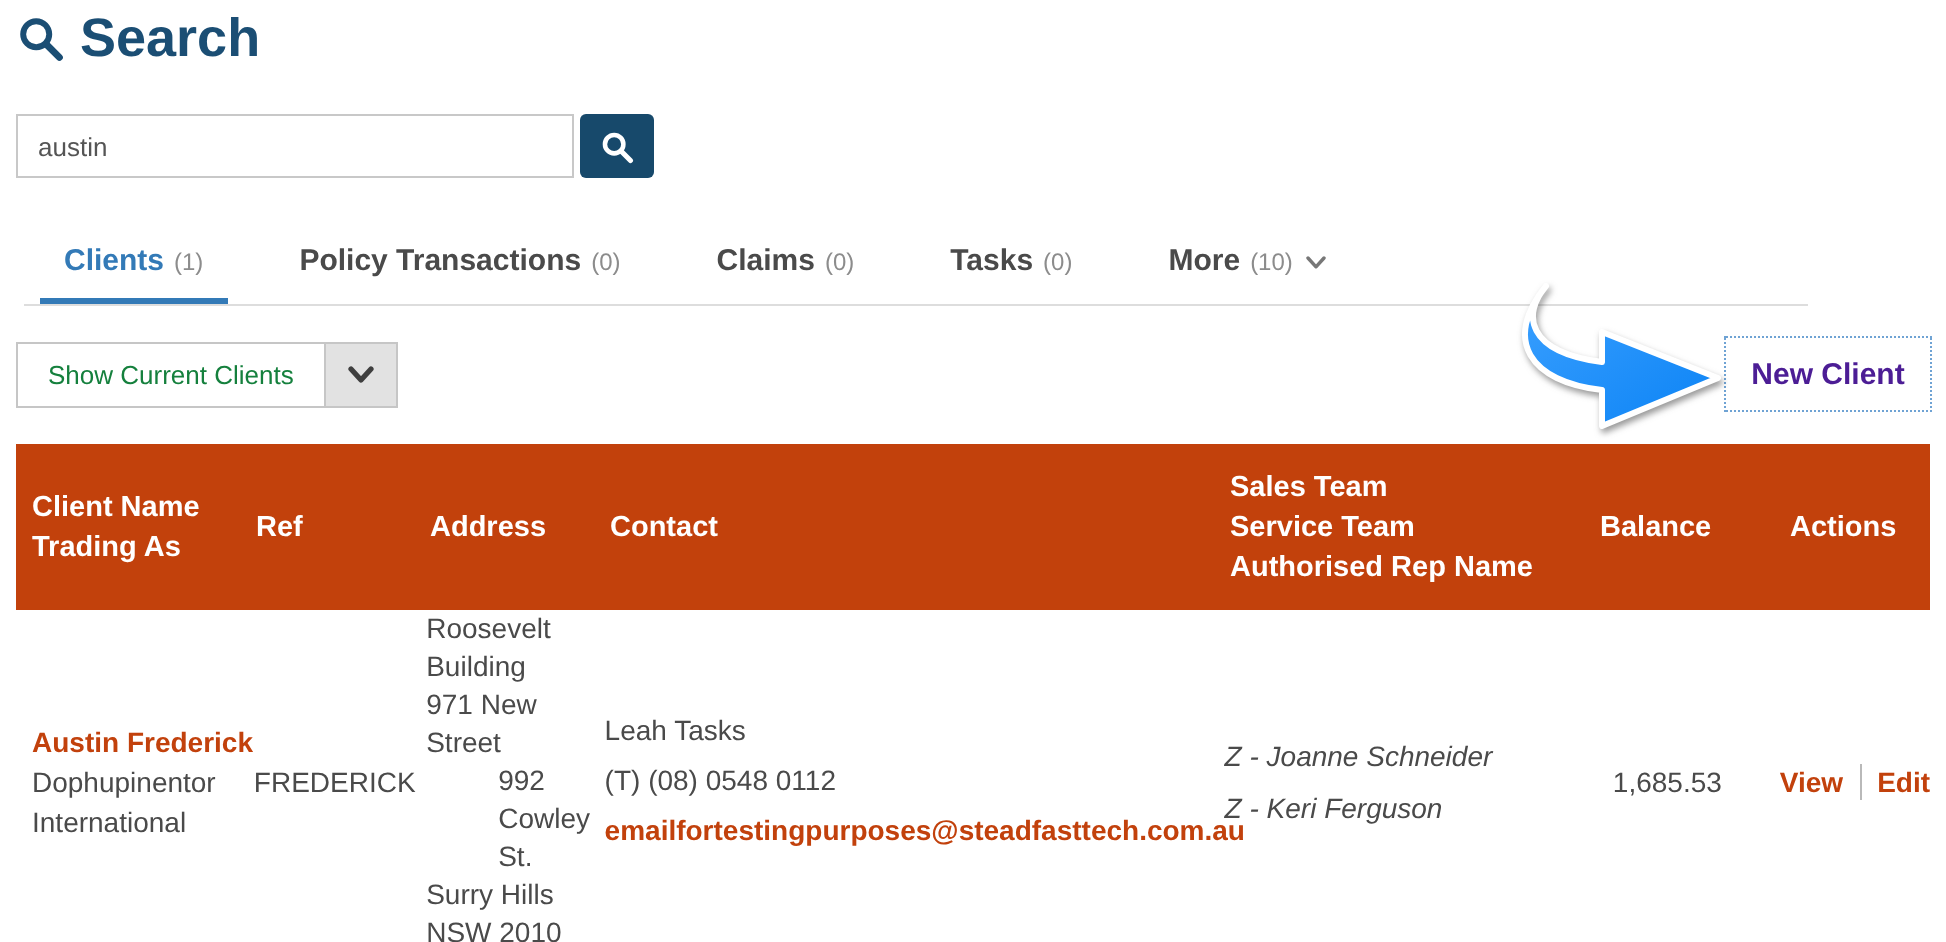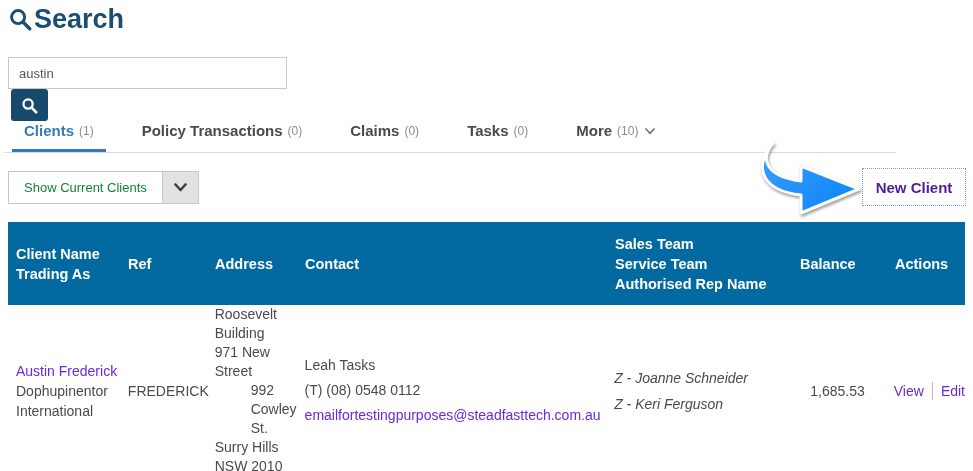--- a/index.html
+++ b/index.html
@@ -4,37 +4,37 @@
 <style>
   * { margin:0; padding:0; box-sizing:border-box; }
   body { background:#fff; }
   .page {
     position:relative; width:973px; height:471px; overflow:hidden;
     background:#fff; font-family:"Liberation Sans","DejaVu Sans",sans-serif;
     color:#4a4a4a;
   }
 
   
-  .page-title { position:absolute; left:9px; top:4px; display:flex; align-items:center; gap:2px; color:#1b4e74; }
+  .page-title { position:absolute; left:9px; top:4px; display:flex; align-items:center; gap:8px; color:#1b4e74; }
   .page-title h1 { font-size:27px; font-weight:bold; color:#1b4e74; }
 
   
-  .search-bar { position:absolute; left:8px; top:57px; display:flex; align-items:flex-start;flex-direction:column; }
+  .search-bar { position:absolute; left:8px; top:57px; display:flex; align-items:center; }
   .search-input {
     width:279px; height:32px; border:1px solid #c8c8c8; padding:0 10px;
     font-size:13px; color:#555; outline:none; font-family:inherit; background:#fff;
   }
   .search-btn {
     width:37px; height:32px; margin-left:3px; background:#17496b; border:none;
     border-radius:3px; display:flex; align-items:center; justify-content:center; cursor:pointer;
   }
 
   
   .tabs {
-    position:absolute; left:4px; top:113px; width:892px; display:flex; gap:24px;
+    position:absolute; left:12px; top:113px; width:892px; display:flex; gap:24px;
     padding-left:8px; border-bottom:1px solid #ddd;
   }
   .tab {
     height:39px; line-height:34px; padding:0 12px; font-size:15px; font-weight:bold;
     color:#4a4a4a; white-space:nowrap; cursor:pointer; border-bottom:3px solid transparent;
     display:flex; align-items:center; gap:5px;
   }
   .tab .tab-count { font-size:12px; font-weight:normal; color:#8c8c8c; }
   .tab.active { color:#337ab7; border-bottom-color:#337ab7; }
   .tab .chev { margin-left:2px; }
@@ -55,37 +55,37 @@
 
   .arrow-annotation {
     position:absolute; left:735px; top:140px; width:135px; height:75px;
     pointer-events:none; z-index:4;
     filter: drop-shadow(1.5px 2.5px 1.5px rgba(70,70,70,.55));
   }
 
   
   .results-table { position:absolute; left:8px; top:222px; width:957px; }
   .thead {
-    display:flex; align-items:center; background:#0369a1; color:#fff;
+    display:flex; align-items:center; background:#c2410c; color:#fff;
     height:83px; font-size:14.5px; font-weight:bold; line-height:20px;
   }
   .trow { display:flex; align-items:center; min-height:166px; font-size:14px; color:#4a4a4a; background:#fff; }
   .c1 { width:120px; padding-left:8px; }
   .c2 { width:87px; }
   .c3 { width:90px; padding-right:6px; }
   .c4 { width:310px; }
   .c5 { width:185px; }
   .c6 { width:66px; }
   .c7 { flex:1; padding-left:29px; }
   .trow .c1 { line-height:20px; }
   .trow .c3 { line-height:19px; }
   .trow .c4 { line-height:25px; }
   .trow .c5 { line-height:26px;font-style:italic; }
   .trow .c6 { text-align:right; }
-  .link { color:#6d28d9; cursor:pointer; text-decoration:none; }
+  .link { color:#c2410c; cursor:pointer; text-decoration:none;font-weight:bold; }
   .actions-cell { display:flex; align-items:center; }
   .vdiv { width:1px; height:18px; background:#b9b9b9; margin:0 8px; }
 </style>
 </head>
 <body>
 
 <div class="page">
 
   <div class="page-title">
     <svg width="23" height="23" viewBox="0 0 24 24">

